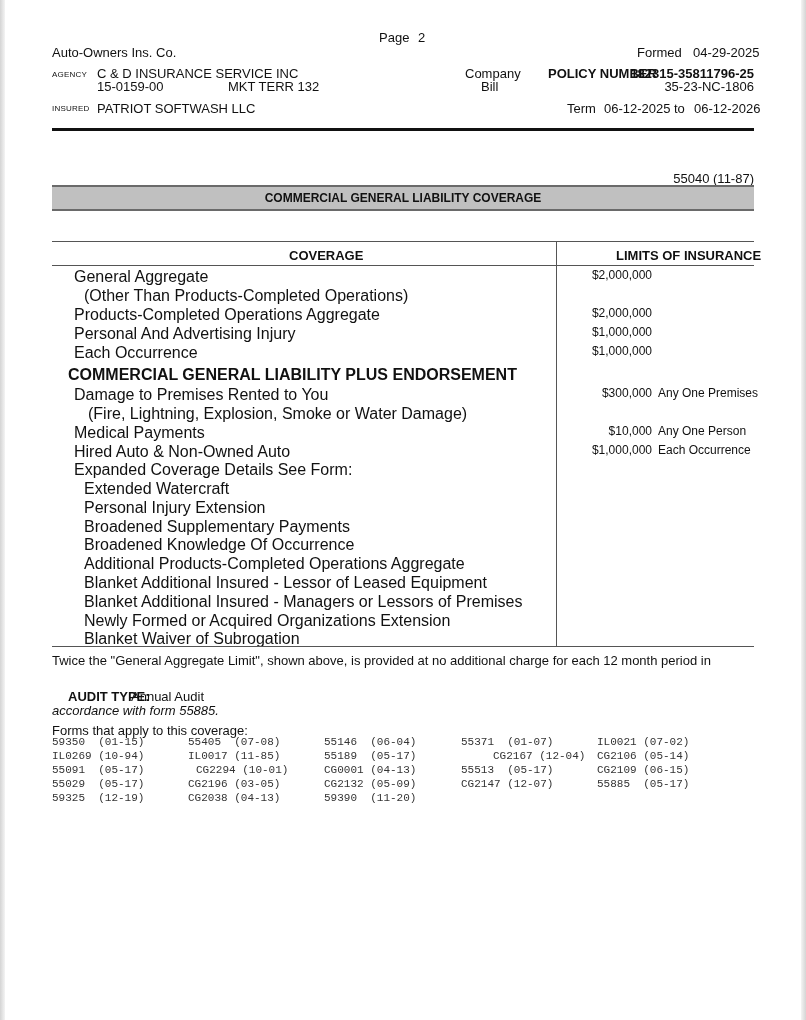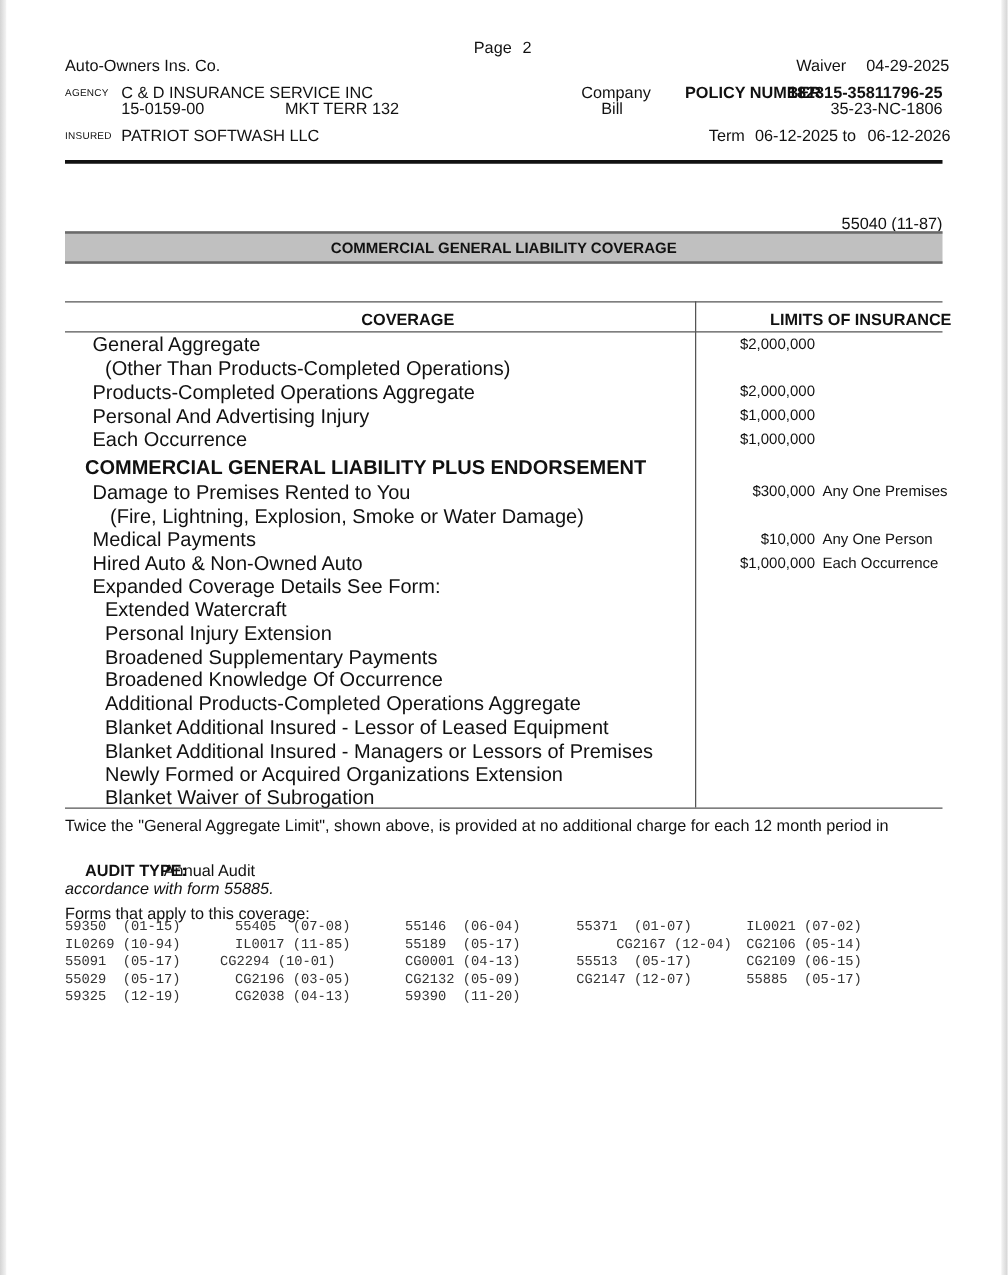--- a/index.html
+++ b/index.html
@@ -36,21 +36,21 @@
 <body>
 
 <div class="edge-left"></div>
 <div class="edge-right"></div>
 
 <div>
   <span class="abs f12" style="left:379px;top:30px;">Page</span>
   <span class="abs f12" style="left:418px;top:30px;">2</span>
 
   <span class="abs f12" style="left:52px;top:45px;">Auto-Owners Ins. Co.</span>
-  <span class="abs f12" style="left:637px;top:45px;">Waiver</span>
+  <span class="abs f12" style="left:637px;top:45px;">Formed</span>
   <span class="abs f12" style="left:693px;top:45px;">04-29-2025</span>
 
   <span class="abs f9" style="left:52px;top:70px;">AGENCY</span>
   <span class="abs f12" style="left:97px;top:66px;">C &amp; D INSURANCE SERVICE INC</span>
   <span class="abs f12" style="left:97px;top:79px;">15-0159-00</span>
   <span class="abs f12" style="left:228px;top:79px;">MKT TERR 132</span>
 
   <span class="abs f12" style="left:465px;top:66px;">Company</span>
   <span class="abs f12" style="left:481px;top:79px;">Bill</span>
 
@@ -168,21 +168,21 @@
     <span class="form-cell mono" style="left: 188px; top: 736px;">55405  (07-08)</span>
     <span class="form-cell mono" style="left: 324px; top: 736px;">55146  (06-04)</span>
     <span class="form-cell mono" style="left: 461px; top: 736px;">55371  (01-07)</span>
     <span class="form-cell mono" style="left: 597px; top: 736px;">IL0021 (07-02)</span>
     <span class="form-cell mono" style="left: 52px; top: 750px;">IL0269 (10-94)</span>
     <span class="form-cell mono" style="left: 188px; top: 750px;">IL0017 (11-85)</span>
     <span class="form-cell mono" style="left: 324px; top: 750px;">55189  (05-17)</span>
     <span class="form-cell mono" style="left: 461px; top: 750px; margin-left: 32px;">CG2167 (12-04)</span>
     <span class="form-cell mono" style="left: 597px; top: 750px;">CG2106 (05-14)</span>
     <span class="form-cell mono" style="left: 52px; top: 764px;">55091  (05-17)</span>
-    <span class="form-cell mono" style="left: 176px; top: 764px;">CG2294 (10-01)</span>
+    <span class="form-cell mono" style="left: 196px; top: 764px;">CG2294 (10-01)</span>
     <span class="form-cell mono" style="left: 324px; top: 764px;">CG0001 (04-13)</span>
     <span class="form-cell mono" style="left: 461px; top: 764px;">55513  (05-17)</span>
     <span class="form-cell mono" style="left: 597px; top: 764px;">CG2109 (06-15)</span>
     <span class="form-cell mono" style="left: 52px; top: 778px;">55029  (05-17)</span>
     <span class="form-cell mono" style="left: 188px; top: 778px;">CG2196 (03-05)</span>
     <span class="form-cell mono" style="left: 324px; top: 778px;">CG2132 (05-09)</span>
     <span class="form-cell mono" style="left: 461px; top: 778px;">CG2147 (12-07)</span>
     <span class="form-cell mono" style="left: 597px; top: 778px;">55885  (05-17)</span>
     <span class="form-cell mono" style="left: 52px; top: 792px;">59325  (12-19)</span>
     <span class="form-cell mono" style="left: 188px; top: 792px;">CG2038 (04-13)</span>

